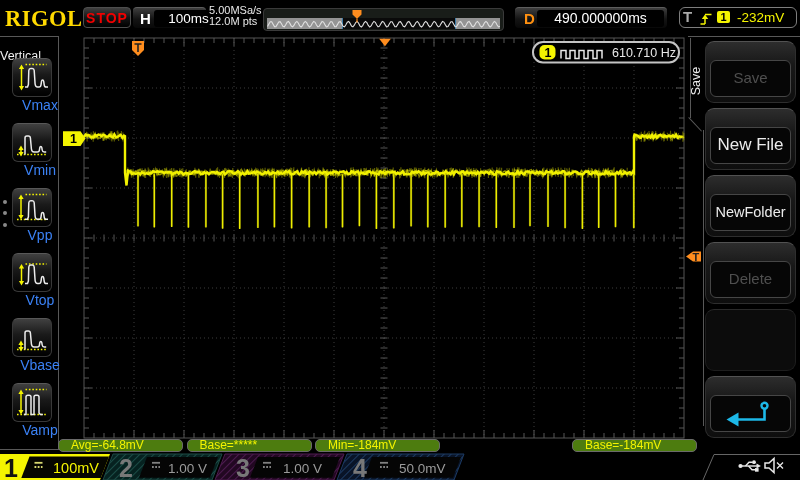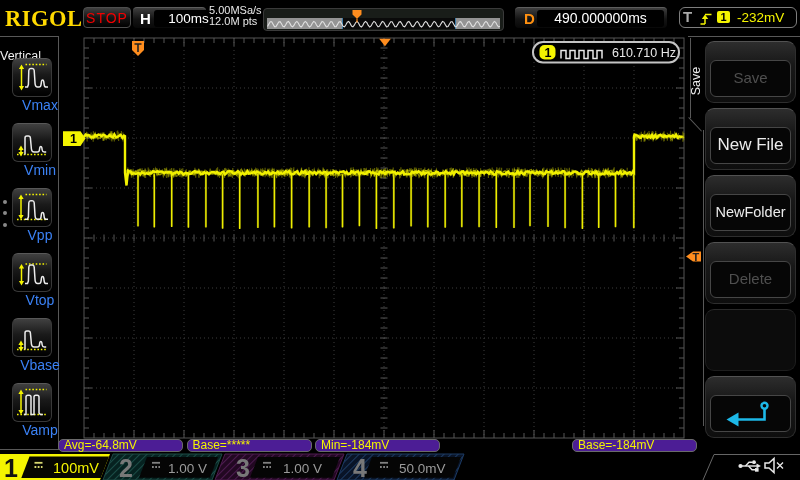--- a/index.html
+++ b/index.html
@@ -2,21 +2,21 @@
 <html><head><meta charset="utf-8"><style>
 *{margin:0;padding:0;box-sizing:border-box}
 html,body{width:800px;height:480px;background:#000;overflow:hidden;
 font-family:"Liberation Sans",sans-serif}
 #scr{position:relative;width:800px;height:480px;background:#000}
 
 #logo{position:absolute;left:5px;top:6px;font-family:"Liberation Serif",serif;
 font-size:22.5px;font-weight:bold;color:#ffd900;letter-spacing:0.5px}
 #stop{position:absolute;left:83px;top:7px;width:48px;height:21px;border-radius:4px;
 background:linear-gradient(180deg,#404040,#161616 50%,#000);border:1px solid #4e4e4e;
-color:#f20000;font-size:14px;font-weight:normal;text-align:center;line-height:20px;letter-spacing:1px}
+color:#f20000;font-size:14px;font-weight:bold;text-align:center;line-height:20px;letter-spacing:1px}
 .tgrp{position:absolute;top:7px;height:21px;border-radius:4px;
 background:linear-gradient(180deg,#3e3e3e,#141414 55%,#080808);border-top:1px solid #5e5e5e}
 #hgrp{left:133px;width:73px}
 #hgrp b{position:absolute;left:7px;top:2px;color:#fff;font-size:15px}
 #hval{position:absolute;left:21px;top:1.5px;width:69px;height:17px;background:#000;
 border-radius:3px;color:#fff;font-size:13.5px;text-align:center;line-height:17px}
 #rate{position:absolute;left:209px;top:5px;color:#e8e8e8;font-size:11px;line-height:10.5px}
 #prev{position:absolute;left:263px;top:8px;width:241px;height:23px;border-radius:4px;
 background:#191d19;border:1px solid #3a3a3a}
 #pstrip{position:absolute;left:3px;top:9px;width:233px;height:11px;background:#949494}
@@ -52,23 +52,23 @@
 display:flex;align-items:center;justify-content:center}
 .slot{position:absolute;left:705px;width:91px;height:62px;border-radius:9px;
 background:linear-gradient(180deg,#2d2d2d,#181818 38%,#0e0e0e);border:1px solid #2e2e2e;
 border-top-color:#525252}
 .dim{background:#0c0c0c;border-color:#1d1d1d;border-top-color:#2a2a2a}
 .mbtn{position:absolute;left:710px;width:81px;height:37px;border-radius:6px;background:#060606;
 border:1.5px solid #464646;text-align:center;line-height:34px}
 .men{color:#ececec}
 .mdis{color:#4f4f4f}
 
-.mbox{position:absolute;top:439px;width:125px;height:13px;background:#4c1d95;
+.mbox{position:absolute;top:439px;width:125px;height:13px;background:#4d7c0f;
 border:1px solid #6a6a6a;border-radius:5px;color:#f4f400;font-size:12px;
-line-height:11.5px;padding-left:5px}
+line-height:11.5px;padding-left:12px}
 </style></head>
 <body>
 <div id="scr">
 <div id="logo">RIGOL</div>
 <div id="stop">STOP</div>
 <div class="tgrp" id="hgrp">
       <b>H</b>
       <div id="hval">100ms</div>
     </div>
 <div id="rate">5.00MSa/s<br>12.0M pts</div>

